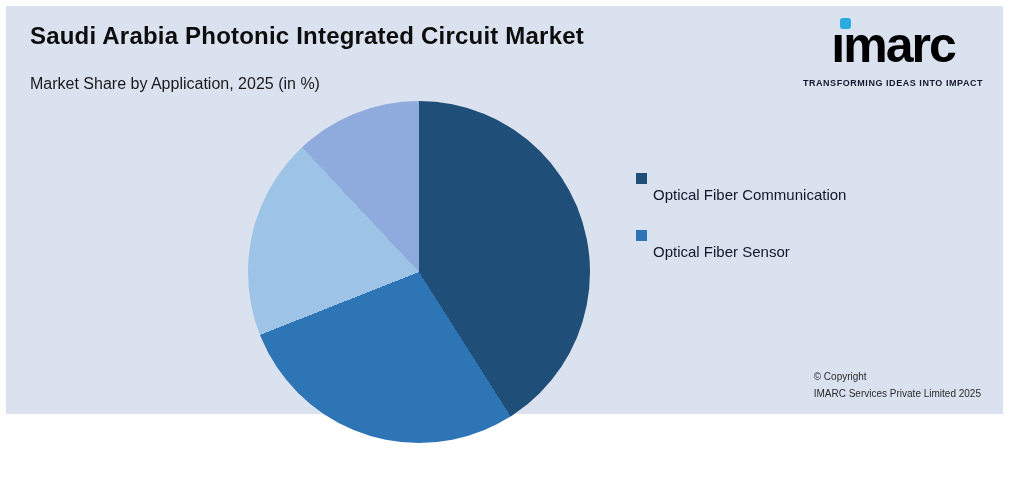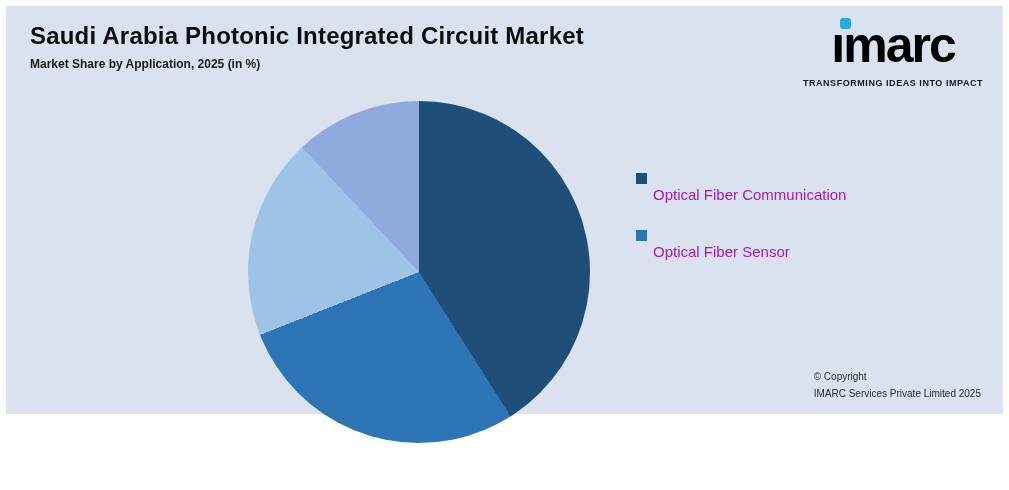--- a/index.html
+++ b/index.html
@@ -19,23 +19,23 @@
     position: absolute;
     left: 24px; top: 16px;
   }
   .title {
     font-size: 24px;
     font-weight: 800;
     color: #0d0d0d;
     letter-spacing: 0.2px;
   }
   .subtitle {
-    margin-top: 7px;
-    font-size: 12px;
-    font-weight: 700;
+    margin-top: 25px;
+    font-size: 16px;
+    font-weight: 400;
     color: #1a1a1a;
   }
   .logo {
     position: absolute;
     top: 6px; right: 10px;
     width: 200px;
     text-align: center;
   }
   .brand-wrap {
     position: relative;
@@ -80,21 +80,21 @@
     align-items: center;
     height: 15px;
   }
   .swatch {
     width: 11px; height: 11px;
     margin-right: 6px;
     flex: 0 0 auto;
   }
   .legend-label {
     font-size: 15px;
-    color: #a21caf;
+    color: #0f172a;
     white-space: nowrap;
     margin-top: 31px;
   }
   .copyright {
     position: absolute;
     right: 22px; bottom: 12px;
     font-size: 10px;
     color: #2b2b2b;
     line-height: 1.7;
   }

